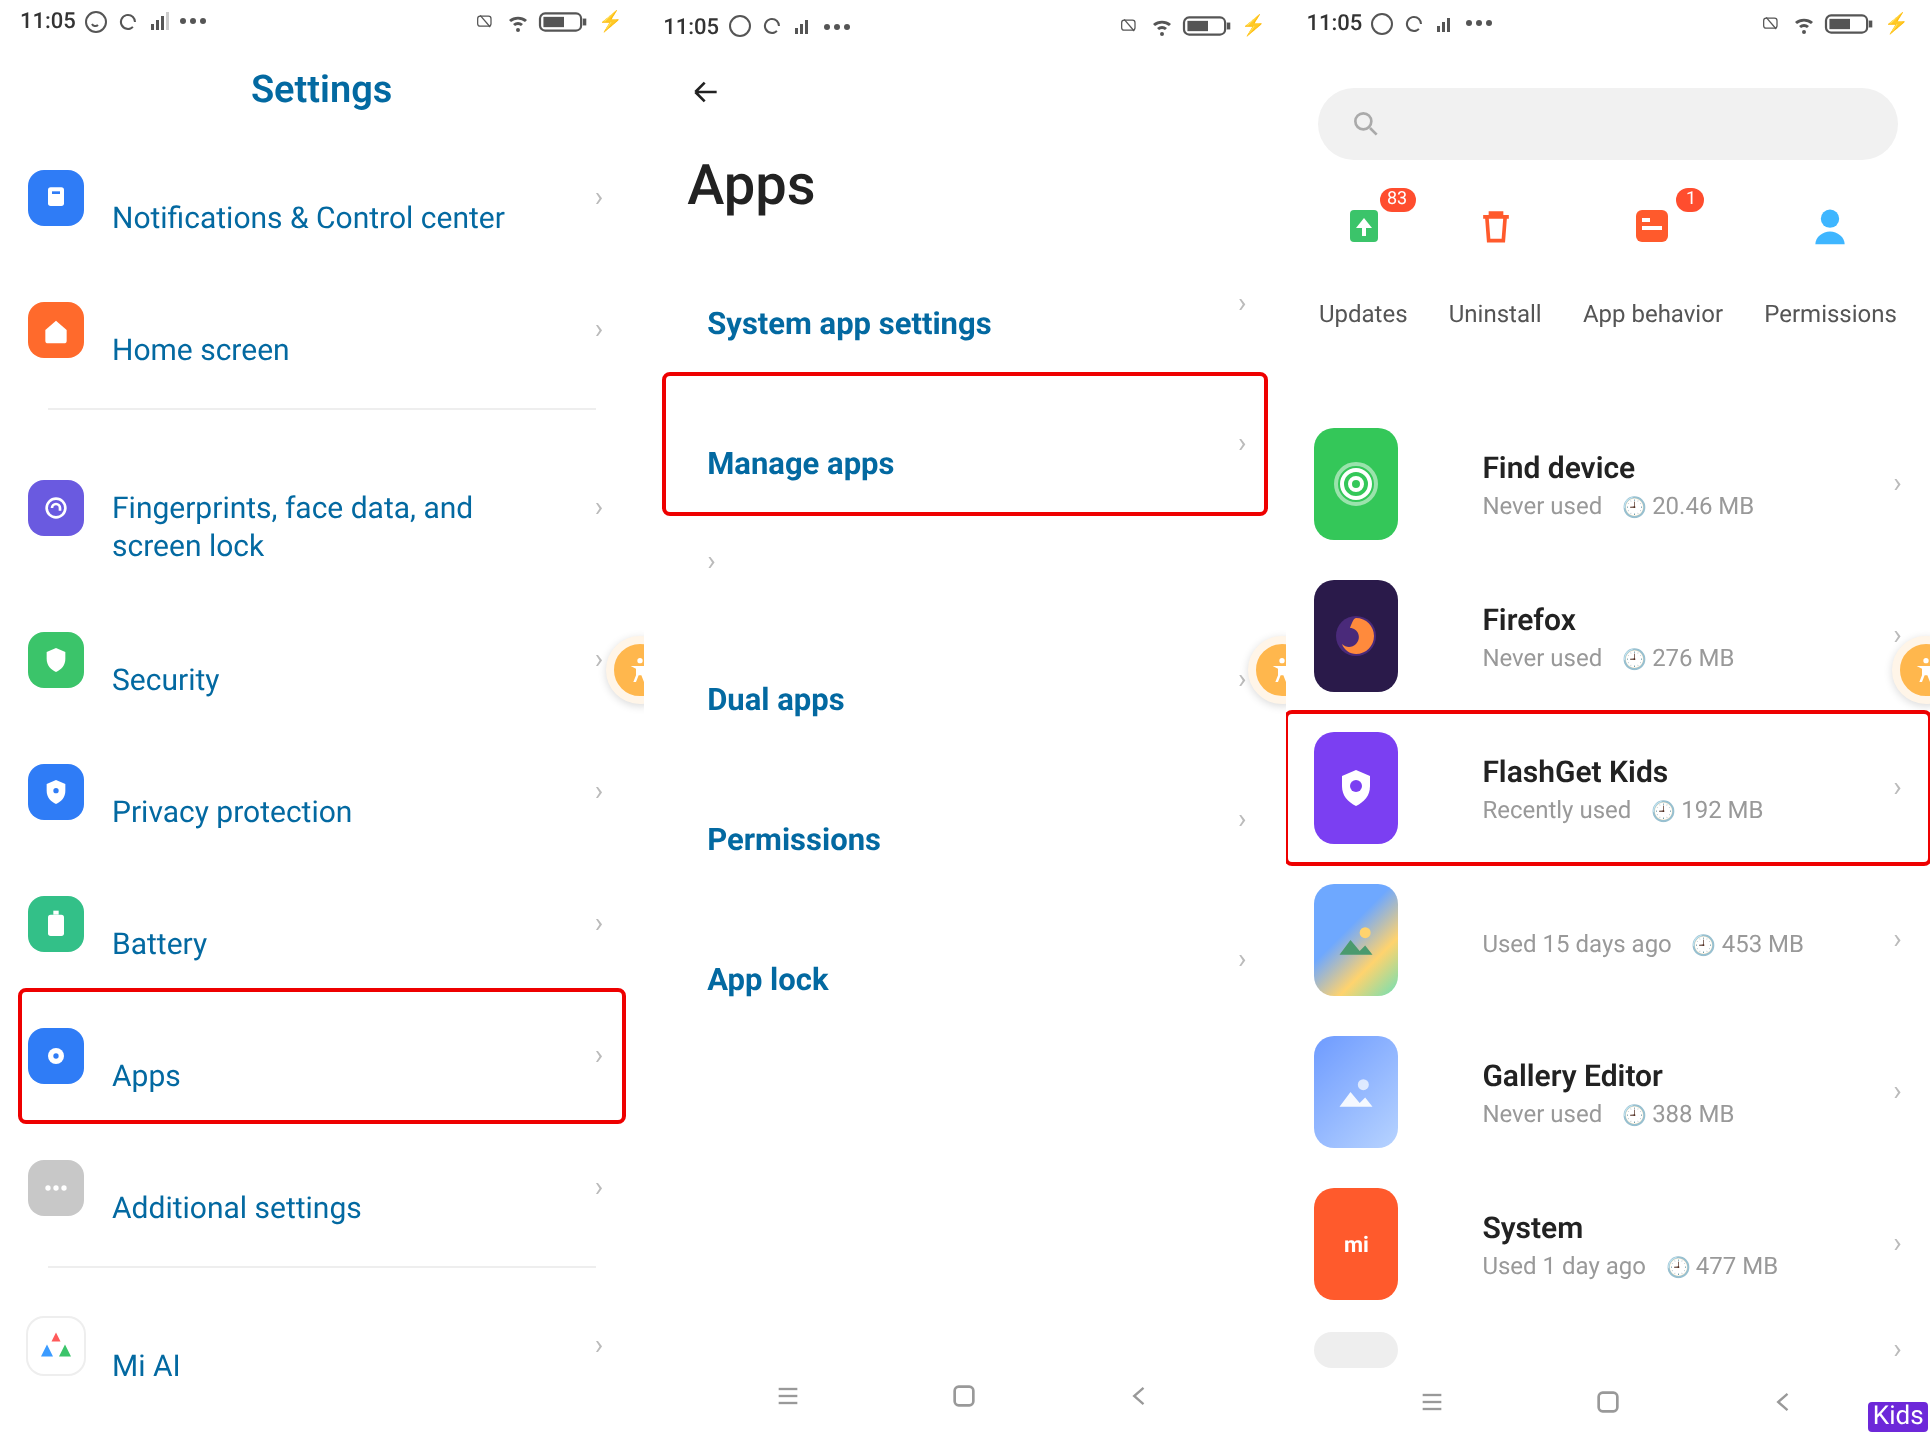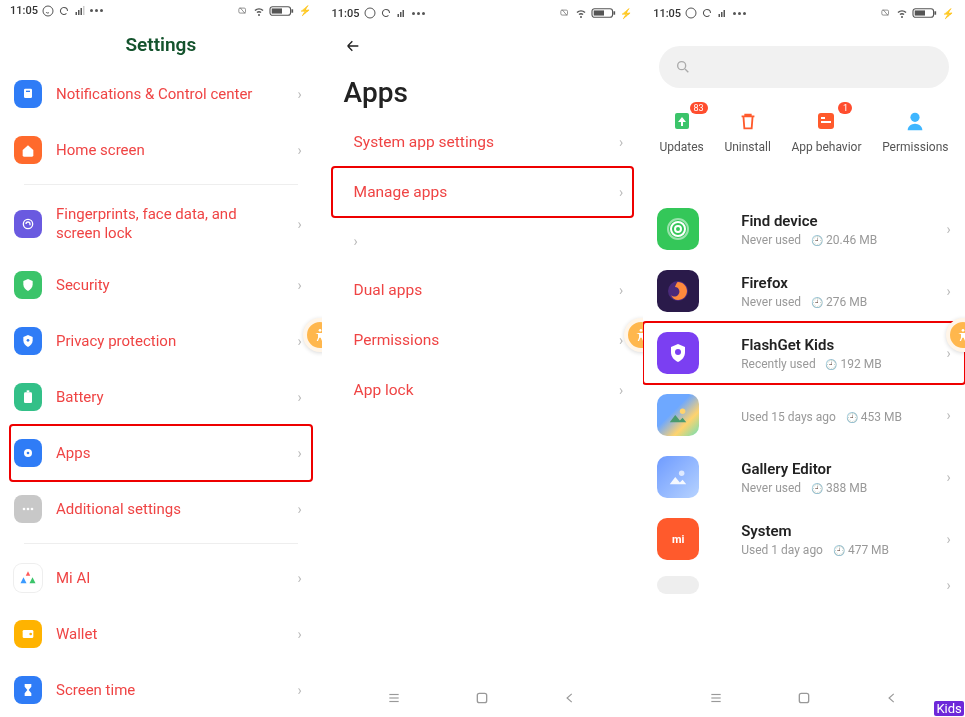--- a/index.html
+++ b/index.html
@@ -34,21 +34,21 @@
   .status-left span, .status-right span { font-size: 11px; }
   .sb-time { font-weight: 500; }
   .sb-icon { width: 12px; height: 12px; display:inline-flex; align-items:center; justify-content:center; }
   .dots3 { display:flex; gap:2px; }
   .dots3 span { width:3px; height:3px; border-radius:50%; background:#555; }
   
   .title-center {
     text-align: center;
     font-size: 19px;
     font-weight: 600;
-    color: #14532d;
+    color: #0369a1;
     padding: 14px 0 10px 0;
   }
   .title-left {
     font-size: 28px;
     font-weight: 500;
     color: #222;
     padding: 18px 0 8px 22px;
   }
   .back-row {
     padding: 14px 0 0 20px;
@@ -62,21 +62,22 @@
   .row {
     display: flex;
     align-items: center;
     gap: 14px;
     padding: 14px 10px 14px 4px;
     position: relative;
   }
   .row .label {
     flex: 1;
     font-size: 15px;
-    color: #ef4444;
+    color: #0369a1;
+    margin-top: 20px;
   }
   .row .label.two-line { line-height: 1.25; }
   .chev { color: #bbb; font-size: 14px; }
   .icon-badge {
     width: 28px; height: 28px;
     border-radius: 8px;
     display:flex; align-items:center; justify-content:center;
     flex-shrink: 0;
   }
   .ic-blue { background:#2f7cf6; }
@@ -84,55 +85,55 @@
   .ic-purple { background:#6a5ae0; }
   .ic-green { background:#3bc46a; }
   .ic-teal { background:#33c088; }
   .ic-yellow { background:#ffb300; }
   .ic-gray { background:#c8c8c8; }
   .ic-bg-white { color:#fff; }
   .divider { height: 1px; background:#eee; margin: 6px 14px; }
   .hi-red { outline: 2px solid #e00; outline-offset: -1px; border-radius: 3px; }
   
   .s2-list .row { padding: 16px 10px 16px 22px; gap:0; }
-  .s2-list .label { font-size: 15.5px; font-weight: 400; }
+  .s2-list .label { font-size: 15.5px; font-weight: 700; }
   
   .search {
     margin: 22px 16px 12px 16px;
     background: #f1f1f1;
     border-radius: 22px;
     height: 42px;
     display:flex; align-items:center; padding: 0 16px;
     color:#aaa;
   }
   .action-row {
     display: flex;
     justify-content: space-around;
     padding: 8px 6px 14px 6px;
   }
   .action-item {
-    display:flex; flex-direction:column; align-items:center; gap:6px;
+    display:flex; flex-direction:column; align-items:center; gap:24px;
     font-size: 12px; color:#555; position:relative;
   }
   .action-icon {
     width: 32px; height: 26px; display:flex; align-items:center; justify-content:center;
     position:relative;
   }
   .badge-red {
     position:absolute; top:-6px; right:-10px;
     background:#ff4d2e; color:#fff; font-size:9px;
     border-radius:7px; padding:1px 4px; min-width:14px; text-align:center;
   }
   
   .app-row {
     display:flex; align-items:center; gap:12px;
     padding: 10px 14px 10px 14px;
   }
   .app-icon {
-    width: 42px; height: 42px; border-radius: 10px;
+    width: 42px; height: 56px; border-radius: 10px;
     display:flex; align-items:center; justify-content:center;
     flex-shrink:0; font-size:18px; color:#fff;
   }
   .app-text { flex:1;margin-left:30px; }
   .app-name { font-size: 15px; font-weight:600; color:#222; }
   .app-meta { font-size: 12px; color:#999; display:flex; gap:10px; margin-top:3px; }
   .app-meta .clock::before { content:"🕘 "; font-size:10px; }
   
   .navbar {
     margin-top:auto;

